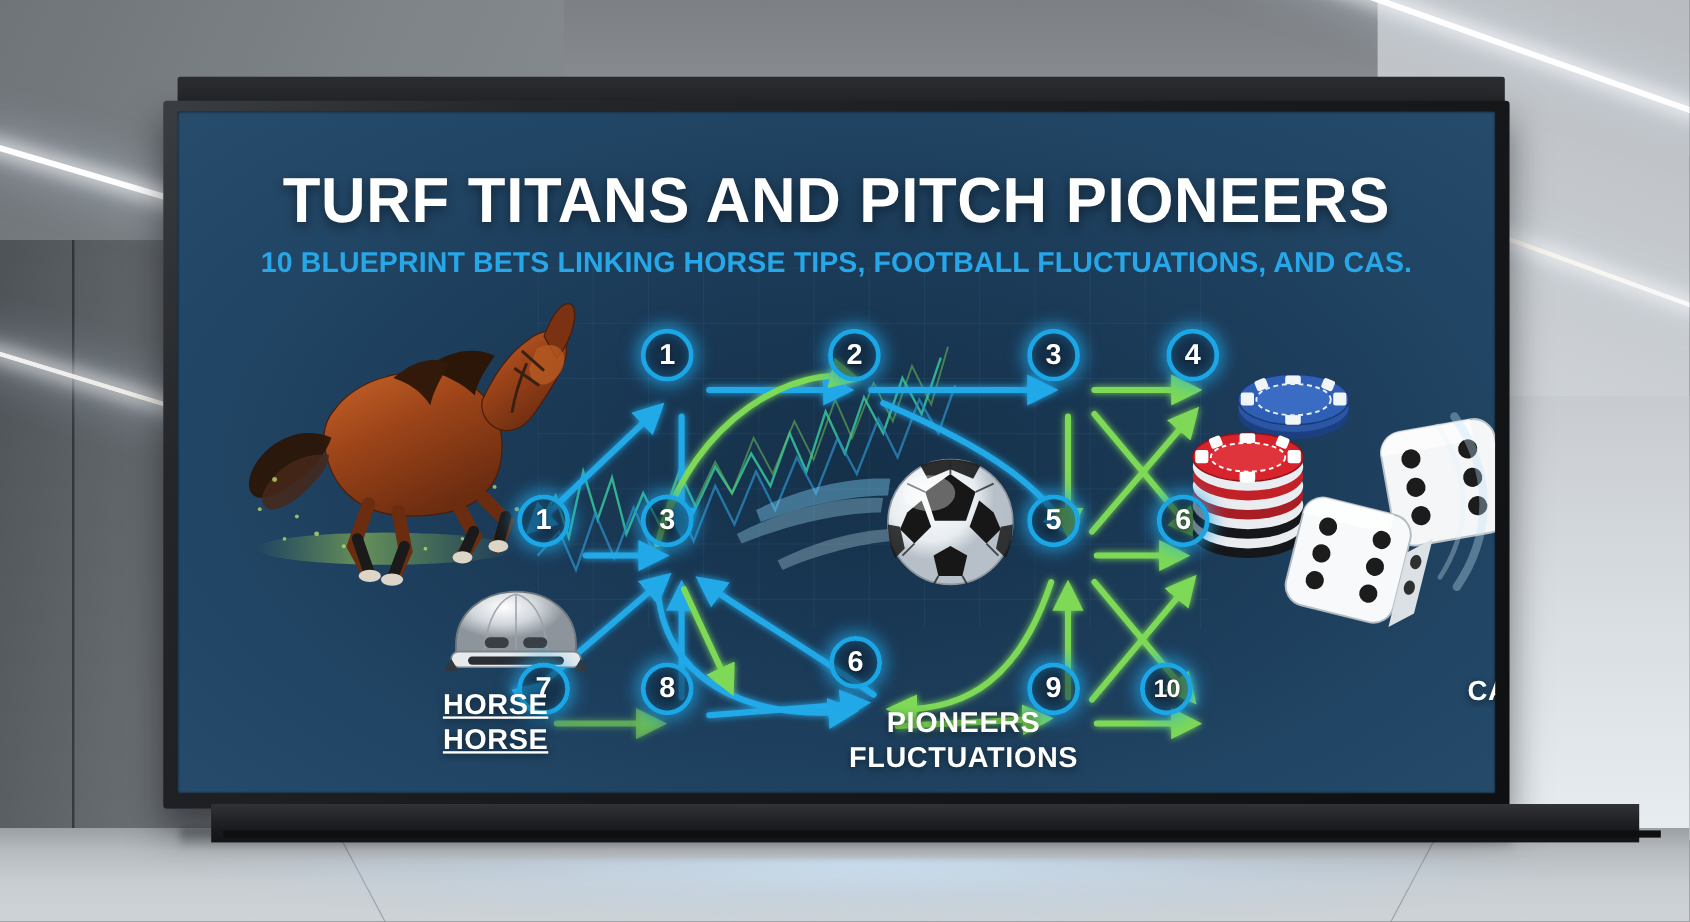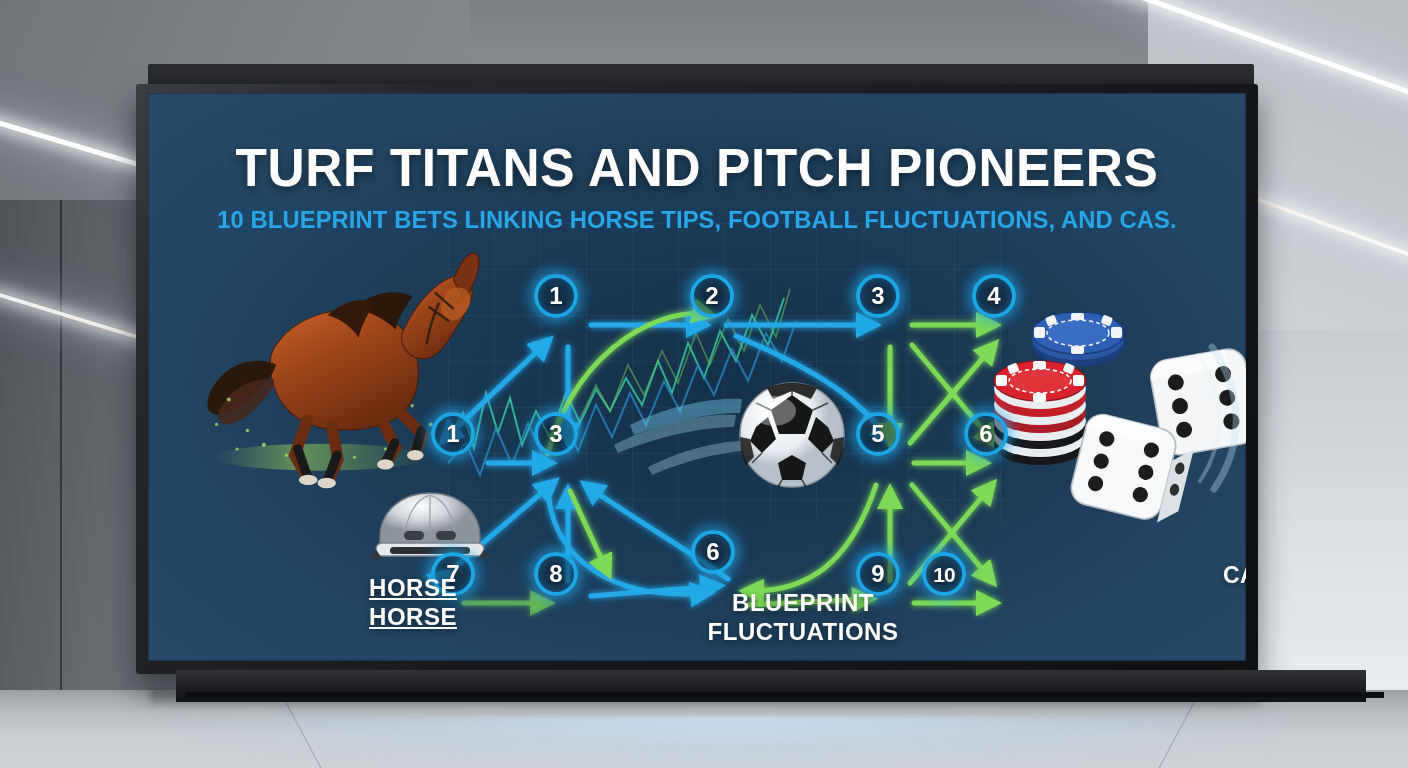--- a/index.html
+++ b/index.html
@@ -470,32 +470,32 @@
             <div class="node" style="left: 730px; top: 203px;">3</div>
             <div class="node" style="left: 846px; top: 203px;">4</div>
             <div class="node" style="left: 305px; top: 341px;">1</div>
             <div class="node" style="left: 408px; top: 341px;">3</div>
             <div class="node" style="left: 730px; top: 341px;">5</div>
             <div class="node" style="left: 838px; top: 341px;">6</div>
             <div class="node" style="left: 305px; top: 481px;">7</div>
             <div class="node" style="left: 408px; top: 481px;">8</div>
             <div class="node" style="left: 565px; top: 459px;">6</div>
             <div class="node" style="left: 730px; top: 481px;">9</div>
-            <div class="node wide" style="left: 796px; top: 481px;">10</div>
+            <div class="node wide" style="left: 824px; top: 481px;">10</div>
           </div>
 
         <div class="title">TURF TITANS AND PITCH PIONEERS</div>
         <div class="subtitle">10 BLUEPRINT BETS LINKING HORSE TIPS, FOOTBALL FLUCTUATIONS, AND CAS.</div>
 
         <div class="side-label lbl-horse">
           <div>HORSE</div>
           <div>HORSE</div>
         </div>
         <div class="side-label lbl-football">
-          <div>BLUEPRINT</div>
+          <div>PIONEERS</div>
           <div>FLUCTUATIONS</div>
         </div>
         <div class="side-label lbl-cas">
           <div>CAS</div>
         </div>
 
       </div>
     </div>
   </div>
 

